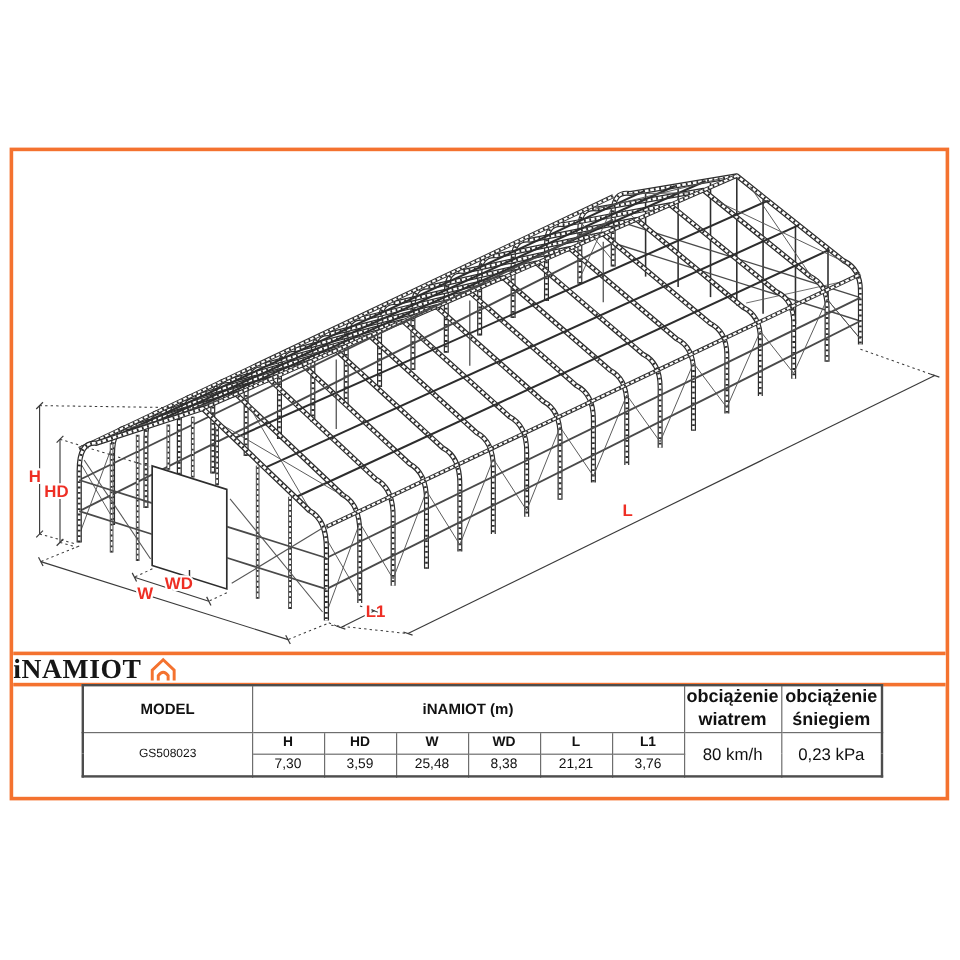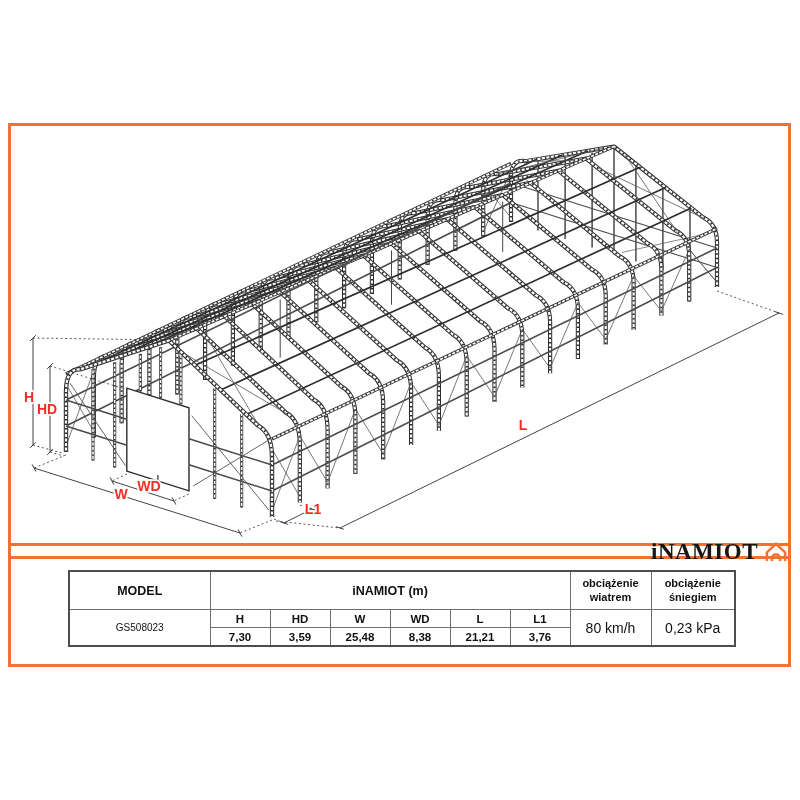--- a/index.html
+++ b/index.html
@@ -1,27 +1,27 @@
 <!DOCTYPE html>
 <html><head>
 <meta charset="utf-8">
 <style>
   html,body{margin:0;padding:0;}
   body{width:800px;height:800px;position:relative;background:#fff;font-family:"Liberation Sans",sans-serif;}
   .frame{position:absolute;left:8px;top:123px;width:783px;height:544px;border:3px solid #f4722f;box-sizing:border-box;background:#fff;}
   #drawing{position:absolute;left:0;top:0;}
-  .logo-band{position:absolute;left:0;top:417px;width:777px;height:16px;border-top:3px solid #f4722f;border-bottom:3px solid #f4722f;box-sizing:border-box;display:flex;align-items:center;justify-content:flex-end;gap:6px;background:#fff;}
+  .logo-band{position:absolute;left:0;top:417px;width:777px;height:29px;border-top:3px solid #f4722f;border-bottom:3px solid #f4722f;box-sizing:border-box;display:flex;align-items:center;justify-content:flex-start;gap:6px;background:#fff;}
   .logo-text{font-family:"Liberation Serif",serif;font-weight:bold;font-size:23px;line-height:19px;color:#161616;letter-spacing:.5px;}
   .table-wrap{position:absolute;left:57px;top:444px;}
   table{border-collapse:collapse;table-layout:fixed;width:666px;border:2px solid #4d4d4d;background:#fff;}
   td{border:1px solid #6e6e6e;text-align:center;vertical-align:middle;color:#111;padding:0;overflow:hidden;}
   .h1 td{height:37px;font-weight:bold;font-size:12.5px;}
-  .h1 td.small{font-size:11px;line-height:1.25;}
+  .h1 td.small{font-size:15px;line-height:1.25;}
   .h2 td{height:17px;font-weight:bold;font-size:11.5px;}
-  .h3 td{height:17px;font-size:11.5px;font-weight:bold;margin-left:44px;}
+  .h3 td{height:17px;font-size:11.5px;font-weight:normal;margin-left:44px;}
   td.model{font-size:10px;font-weight:normal;}
   td.val{font-weight:normal;font-size:14px;}
   .dim{font:bold 14px "Liberation Sans",sans-serif;fill:#ee2e24;text-anchor:middle;paint-order:stroke;stroke:#fff;stroke-width:3.5px;stroke-linejoin:round;}
 </style>
 </head>
 <body>
 
 <div class="frame">
 
   <svg id="drawing" width="777" height="417" viewBox="11 126 777 417" xmlns="http://www.w3.org/2000/svg">

